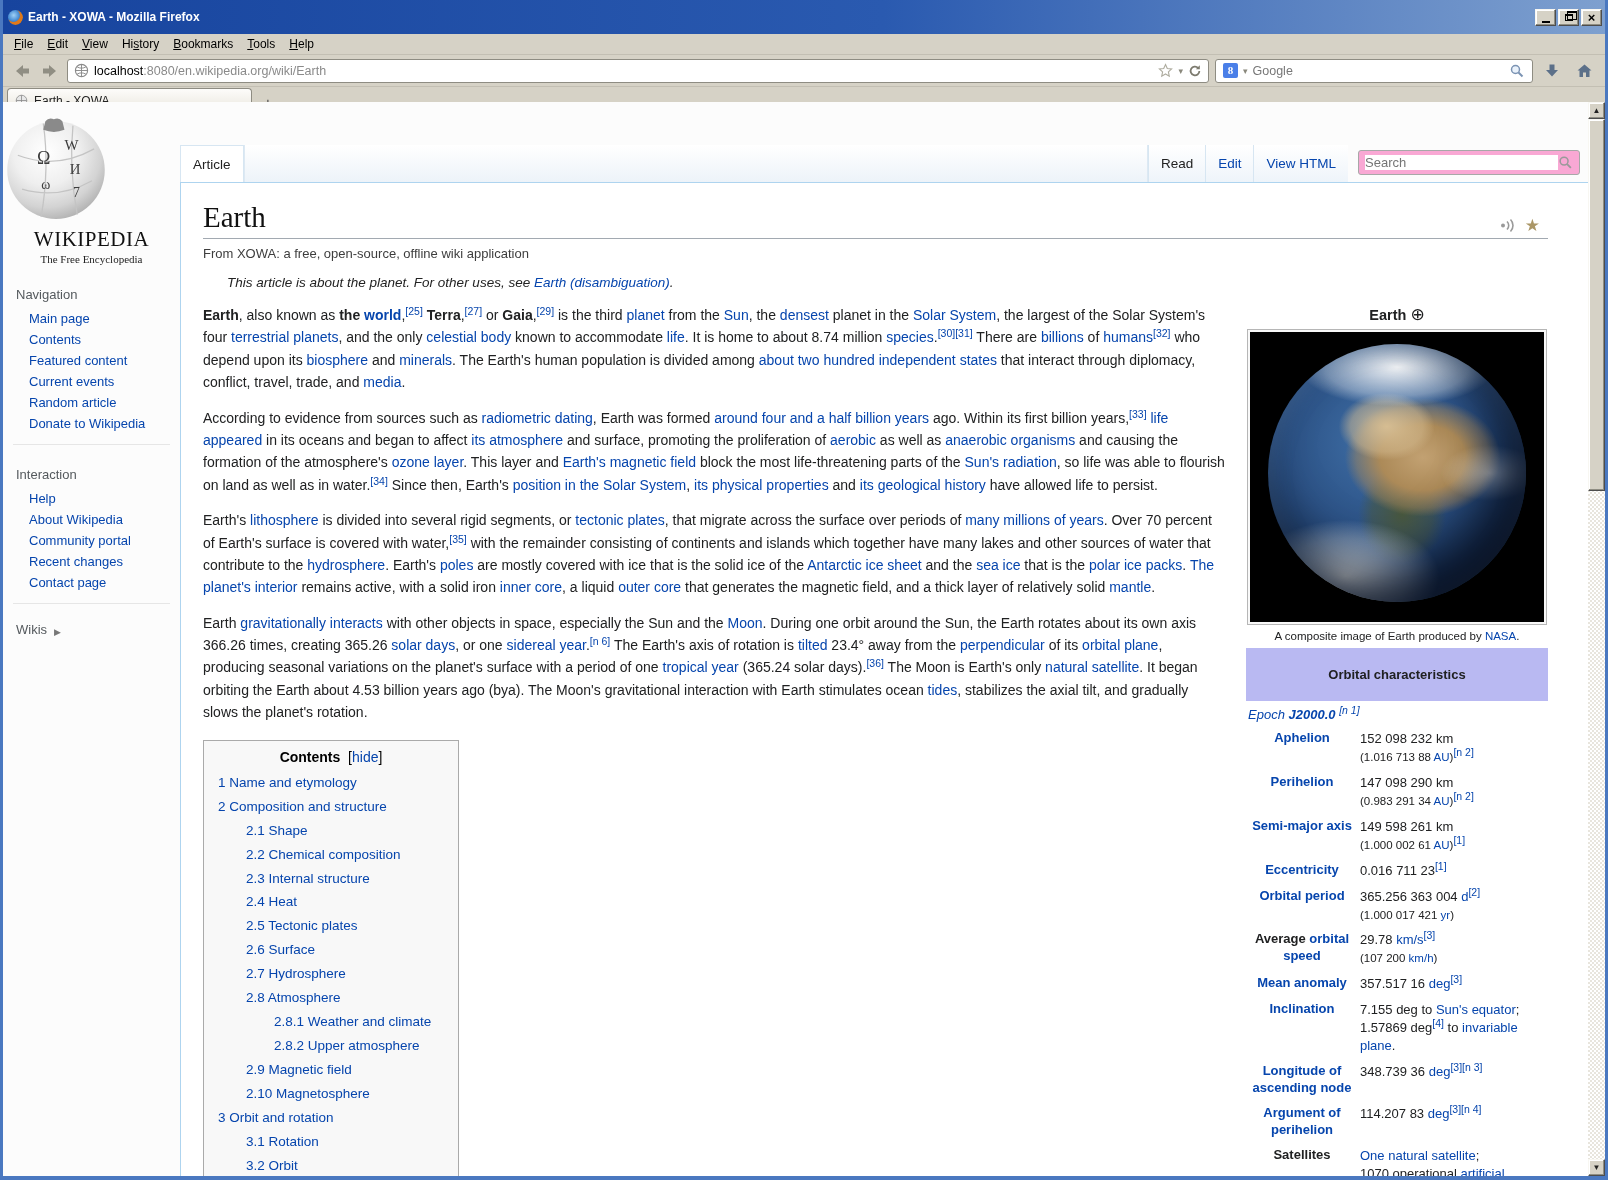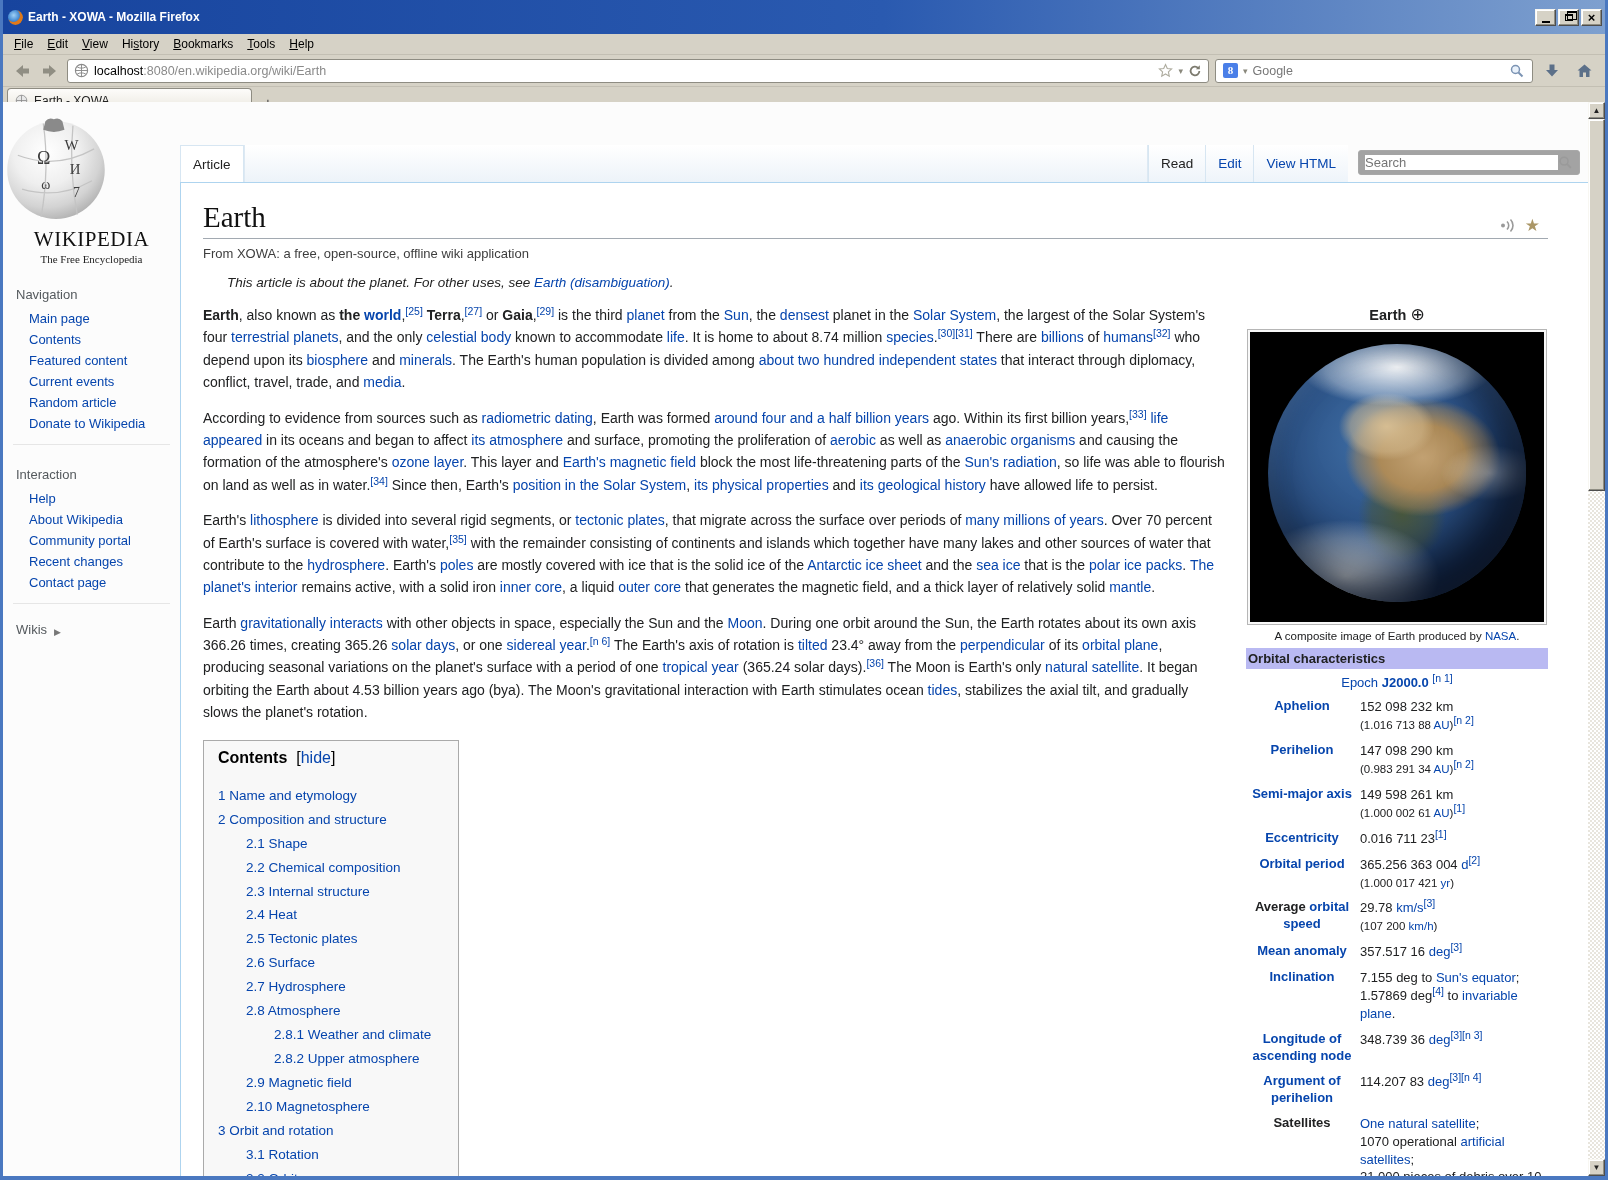--- a/index.html
+++ b/index.html
@@ -70,21 +70,21 @@
   
   .headerrow{position:absolute;left:177px;right:17px;top:0;height:81px;border-bottom:1px solid var(--cborder);
     display:flex;align-items:flex-end;background:#fcfcfc;}
   .hdr-tab{height:37px;display:flex;align-items:center;padding:0 12px;font-size:13.5px;
     background:linear-gradient(#ffffff,#eef4fa);border-left:1px solid #d7e6f2;}
   .hdr-tab.article{background:#fff;border:1px solid #d7e6f2;border-bottom:none;color:#222;}
   .hdr-filler{flex:1;height:37px;background:linear-gradient(#ffffff,#edf3f9);border-left:1px solid #dde9f3;border-right:1px solid #dde9f3;}
   .hdr-tab.t-read{color:#222;}
   .hdr-tab.t-edit,.hdr-tab.t-viewhtml{color:var(--link);}
   .hdr-tab:last-of-type{border-right:1px solid #d7e6f2;}
-  .wsearch{width:222px;height:25px;border:1px solid #a8a8a8;border-radius:3px;background:#a3a3a3;
+  .wsearch{width:222px;height:25px;border:1px solid #a8a8a8;border-radius:3px;background:#f9a8d4;
     display:flex;align-items:center;margin:0 8px 7px 10px;padding:0 6px;flex:none;}
   .wsearch input{border:none;outline:none;flex:1;font-size:13px;font-family:inherit;color:#333;min-width:0;}
   
   .content{position:absolute;left:177px;right:17px;top:81px;bottom:0;background:#fff;border-left:1px solid var(--cborder);
     padding:12px 40px 0 22px;overflow:hidden;}
   .title-row{position:relative;}
   h1.pagetitle{font-family:"Liberation Serif","DejaVu Serif",serif;font-weight:normal;font-size:29px;color:#111;margin:6px 0 4px;}
   .title-icons{position:absolute;right:8px;top:14px;display:flex;align-items:center;gap:7px;}
   .fa-star{color:var(--star);font-size:17px;}
   .title-rule{border-bottom:1px solid #a2a9b1;margin-bottom:7px;}
@@ -95,21 +95,21 @@
   .r-n{} .r-b{font-weight:bold;}
   .r-l{color:var(--link);cursor:pointer;}
   .r-bl{font-weight:bold;color:var(--link);cursor:pointer;}
   .r-i{font-style:italic;}
   .r-il{font-style:italic;color:var(--link);cursor:pointer;}
   .r-s{color:var(--link);font-size:10.5px;vertical-align:5px;line-height:0;cursor:pointer;}
   .r-sm{font-size:11.5px;}
   .r-sml{font-size:11.5px;color:var(--link);cursor:pointer;}
   
   .toc{width:256px;border:1px solid #aaa;background:var(--tocbg);margin-top:16px;padding:8px 14px 12px;}
-  .toc-head{text-align:left;font-size:16px;margin-bottom:17px;}
+  .toc-head{text-align:center;font-size:14px;margin-bottom:6px;}
   .toc-title{font-weight:bold;}
   .toc-toggle{color:var(--link);cursor:pointer;}
   .toc-item{font-size:13.5px;line-height:1.3;padding:3.2px 0;}
   .toc-item a{color:var(--link);text-decoration:none;cursor:pointer;}
   .toc-item.lvl1{padding-left:28px;}
   .toc-item.lvl2{padding-left:56px;}
   
   .infobox{float:right;width:302px;margin:0 0 14px 20px;font-size:13px;color:#202122;}
   .ib-title{text-align:center;font-weight:bold;font-size:14.5px;margin-bottom:4px;}
   .ib-symbol{font-weight:normal;font-size:17px;}
@@ -119,22 +119,22 @@
     background:
       radial-gradient(ellipse 130px 52px at 50% 9%, rgba(255,255,255,.95), rgba(235,242,248,.4) 55%, transparent 75%),
       radial-gradient(ellipse 125px 75px at 30% 90%, rgba(238,245,249,.9), rgba(238,245,249,.35) 50%, transparent 75%),
       radial-gradient(ellipse 70px 40px at 86% 50%, rgba(255,255,255,.45), transparent 70%),
       radial-gradient(ellipse 60px 42px at 46% 32%, #d6bd92, rgba(214,189,146,.5) 60%, transparent 80%),
       radial-gradient(ellipse 95px 72px at 60% 44%, #c2a172 0%, #ac8a58 45%, rgba(172,138,88,.45) 70%, transparent 82%),
       radial-gradient(ellipse 55px 62px at 52% 66%, #49583f 0%, rgba(73,88,63,.55) 55%, transparent 80%),
       radial-gradient(circle at 42% 38%, #3f6fa6 0%, #2c5286 40%, #1b3a66 70%, #0d2344 90%, #071830 100%);
     box-shadow:inset -20px -28px 55px rgba(0,0,8,.75), inset 0 0 22px rgba(130,175,225,.35);}
   .ib-caption{text-align:center;font-size:11.5px;padding:5px 2px 6px;color:#202122;}
-  .ib-header{background:var(--ib);text-align:left;font-weight:bold;font-size:13px;padding:3px 2px;}
-  .ib-epoch{text-align:center;padding:6px 2px 4px;}
+  .ib-header{background:var(--ib);text-align:center;font-weight:bold;font-size:13px;padding:19px 2px;}
+  .ib-epoch{padding:6px 2px 4px;font-style:italic;}
   table.ib-table{border-collapse:collapse;width:100%;}
   .ib-table th{text-align:center;vertical-align:top;font-size:13px;padding:4px 4px 4px 6px;width:110px;font-weight:bold;line-height:1.3;}
   .ib-table td{vertical-align:top;padding:4px 0 4px 4px;line-height:1.38;}
   
   .vscroll{position:absolute;right:0;top:0;bottom:0;width:17px;background-color:#e8e5dd;
     background-image:linear-gradient(45deg,#fff 25%,transparent 25%,transparent 75%,#fff 75%),
                      linear-gradient(45deg,#fff 25%,transparent 25%,transparent 75%,#fff 75%);
     background-size:4px 4px;background-position:0 0,2px 2px;}
   .sbtn{position:absolute;left:0;width:17px;height:17px;background:var(--chrome);
     border:1px solid;border-color:#f8f7f2 #4d4d4d #4d4d4d #f8f7f2;box-shadow:inset -1px -1px 0 #8f8d82,inset 1px 1px 0 #fff;

